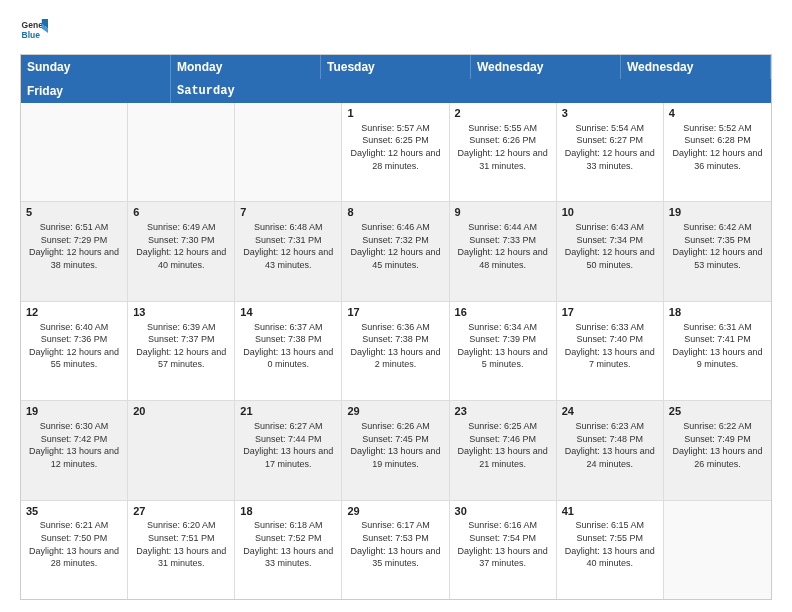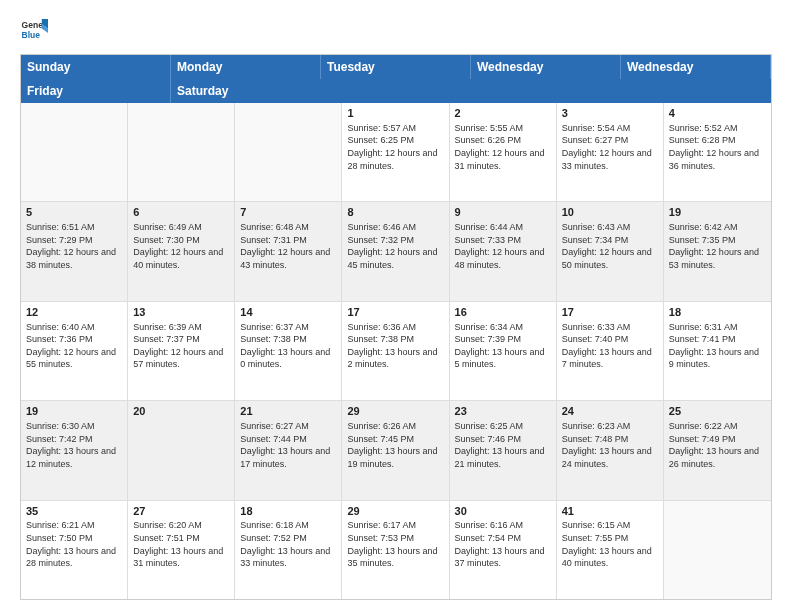--- a/index.html
+++ b/index.html
@@ -57,21 +57,21 @@
       background: #2a6db5;
     }
     .cal-header-cell {
       color: #fff;
       font-weight: bold;
       font-size: 12px;
       padding: 5px 6px;
       border-right: 1px solid #5590cc;
       text-align: left;
     }
-    .cal-header-cell:last-child { border-right: none; }
+    .cal-header-cell:last-child { border-right: none; font-family: Liberation Mono, monospace; }
     .cal-body {
       flex: 1;
       display: flex;
       flex-direction: column;
     }
     .cal-row {
       display: grid;
       grid-template-columns: repeat(7, 1fr);
       flex: 1;
       border-bottom: 1px solid #ddd;
@@ -93,20 +93,21 @@
       font-size: 11px;
       font-weight: bold;
       color: #222;
       display: block;
       margin-bottom: 1px;
     }
     .cell-info {
       color: #333;
       font-size: 9px;
       line-height: 1.4;
+      text-align: center;
     }
   </style>
 </head>
 <body>
 
 <div class="page">
   <div class="header">
     <div class="logo">
       <svg class="logo-icon" viewBox="0 0 36 36">
         <rect x="0" y="0" width="36" height="36" fill="white"></rect>

